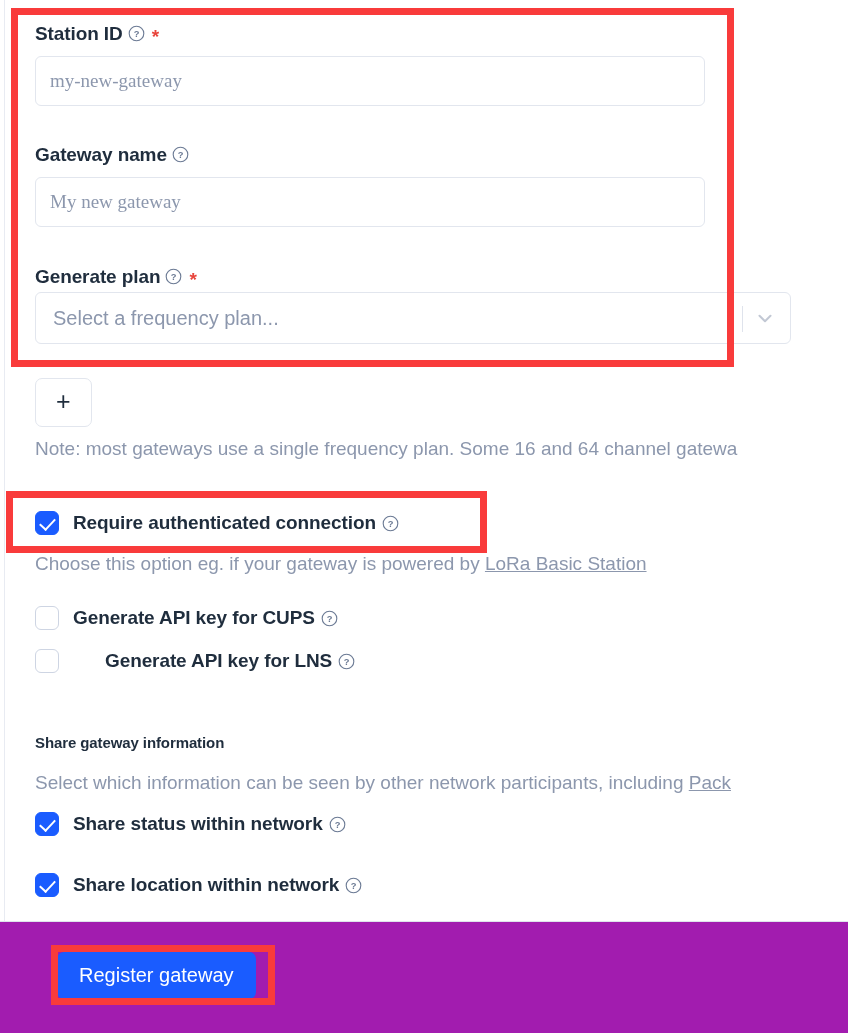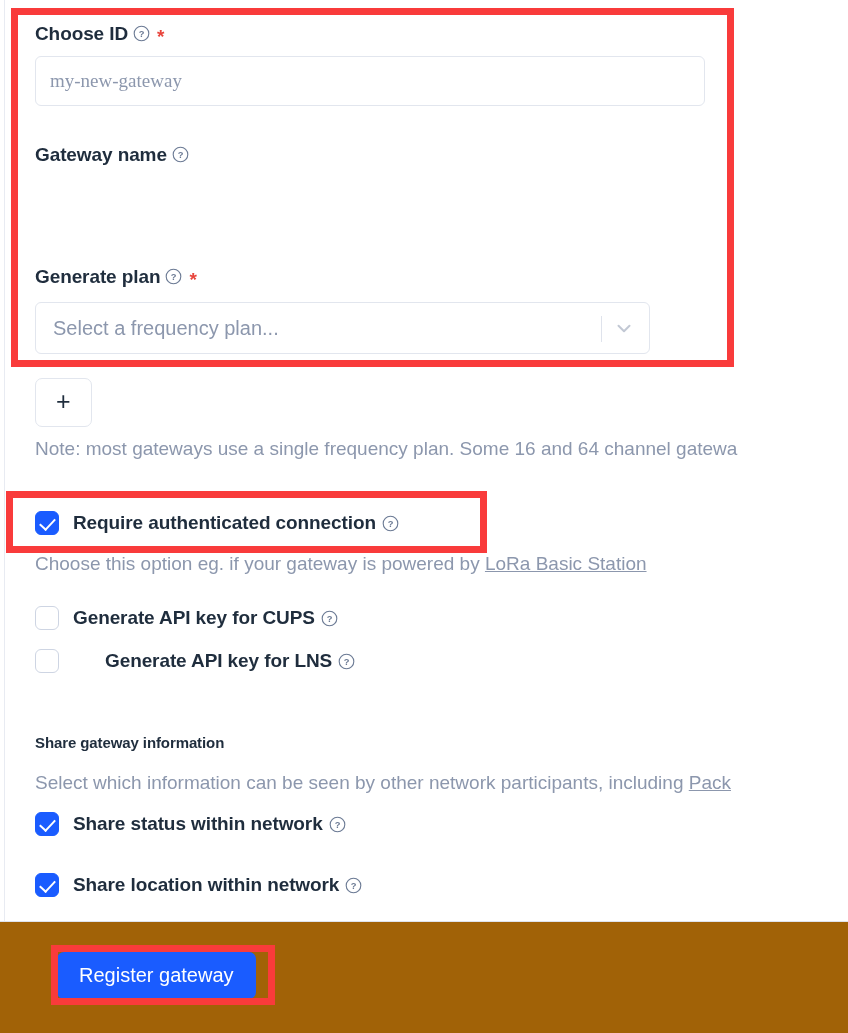--- a/index.html
+++ b/index.html
@@ -71,23 +71,23 @@
     font-family: Liberation Serif, serif;
     font-size: 19px;
     color: #1f2d3d;
     padding: 0 14px;
     outline: none;
   }
   .text-input::placeholder { color: #8c97ad; }
 
   .select-wrap {
     position: relative;
-    width: 615px;
+    width: 756px;
     height: 52px;
-    margin-top: 16px;
+    margin-top: 6px;
     border: 1px solid #e2e6ee;
     border-radius: 6px;
     background: #ffffff;
     display: flex;
     align-items: center;
   }
   .select-value {
     font-size: 20px;
     color: #8c97ad;
     padding-left: 17px;
@@ -188,21 +188,21 @@
     font-weight: bold;
     color: #1f2d3d;
     letter-spacing: -0.1px;
   }
 
   
   .footer {
     position: absolute;
     left: 0; top: 921px;
     width: 848px; height: 112px;
-    background: #a16207;
+    background: #a21caf;
     border-top: 1px solid #dfe3ec;
   }
   .primary-btn {
     position: absolute;
     left: 57px; top: 30px;
     height: 47px;
     padding: 0 22px;
     border: none;
     border-radius: 7px;
     background: #1a5cff;
@@ -225,21 +225,21 @@
 <body>
 
 <div id="screen">
 
   <div class="gutter-line"></div>
 
   <div class="content">
 
     <div style="position:absolute; left:35px; top:24px;">
       <div class="field-label">
-        <span>Choose ID</span>
+        <span>Station ID</span>
         <span class="help-icon">
           <svg viewBox="0 0 20 20">
               <circle cx="10" cy="10" r="8.6" fill="none" stroke="#6b7a94" stroke-width="1.3"></circle>
               <text x="10" y="14.3" font-size="11" font-family="Liberation Sans, sans-serif" fill="#6b7a94" text-anchor="middle">?</text>
             </svg>
         </span>
         <span class="req-star">*</span>
       </div>
       <input class="text-input" type="text" placeholder="my-new-gateway" style="">
     </div>
@@ -247,20 +247,21 @@
     <div style="position:absolute; left:35px; top:145px;">
       <div class="field-label">
         <span>Gateway name</span>
         <span class="help-icon">
           <svg viewBox="0 0 20 20">
               <circle cx="10" cy="10" r="8.6" fill="none" stroke="#6b7a94" stroke-width="1.3"></circle>
               <text x="10" y="14.3" font-size="11" font-family="Liberation Sans, sans-serif" fill="#6b7a94" text-anchor="middle">?</text>
             </svg>
         </span>
       </div>
+      <input class="text-input" type="text" placeholder="My new gateway" style="">
     </div>
 
     <div style="position:absolute; left:35px; top:267px;">
       <div class="field-label">
         <span>Generate plan</span>
         <span class="help-icon">
           <svg viewBox="0 0 20 20">
               <circle cx="10" cy="10" r="8.6" fill="none" stroke="#6b7a94" stroke-width="1.3"></circle>
               <text x="10" y="14.3" font-size="11" font-family="Liberation Sans, sans-serif" fill="#6b7a94" text-anchor="middle">?</text>
             </svg>

